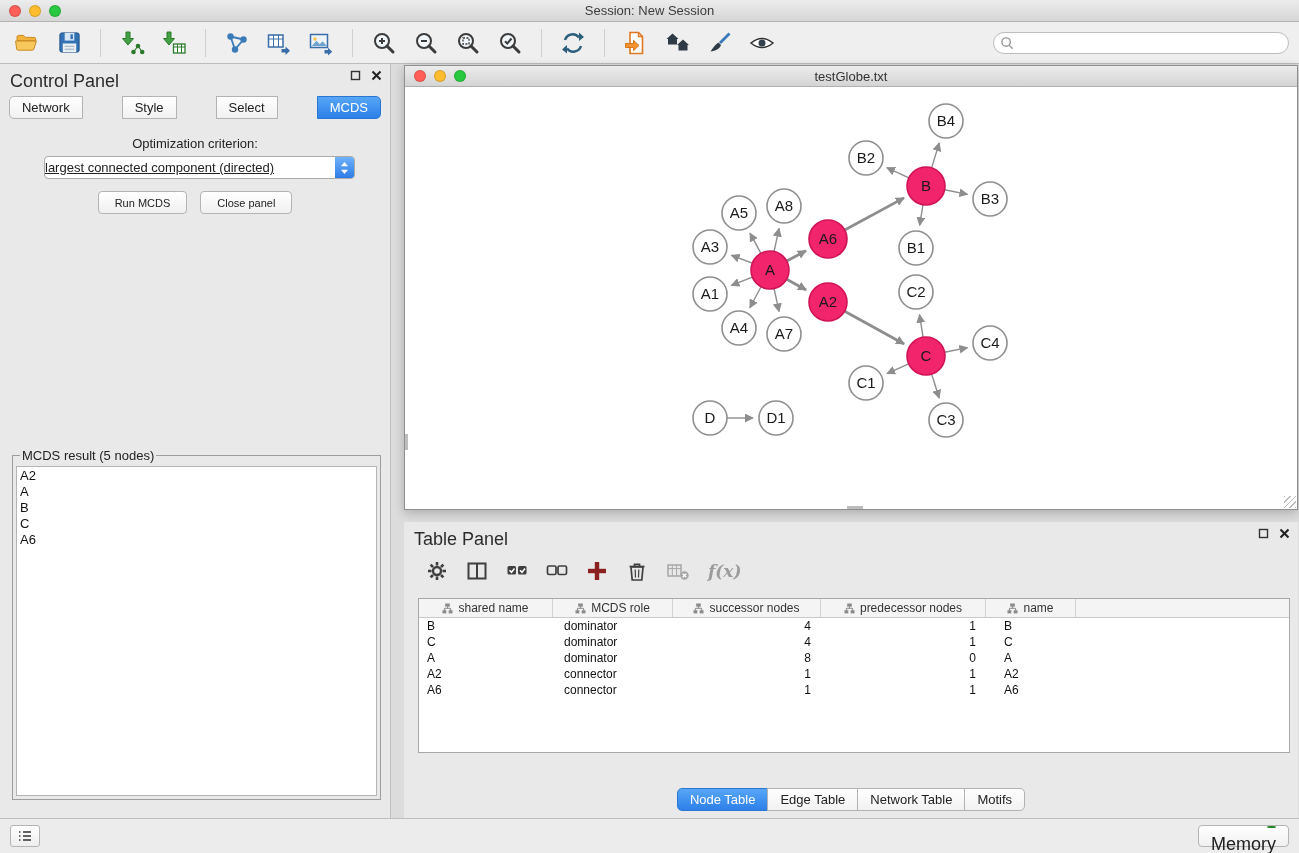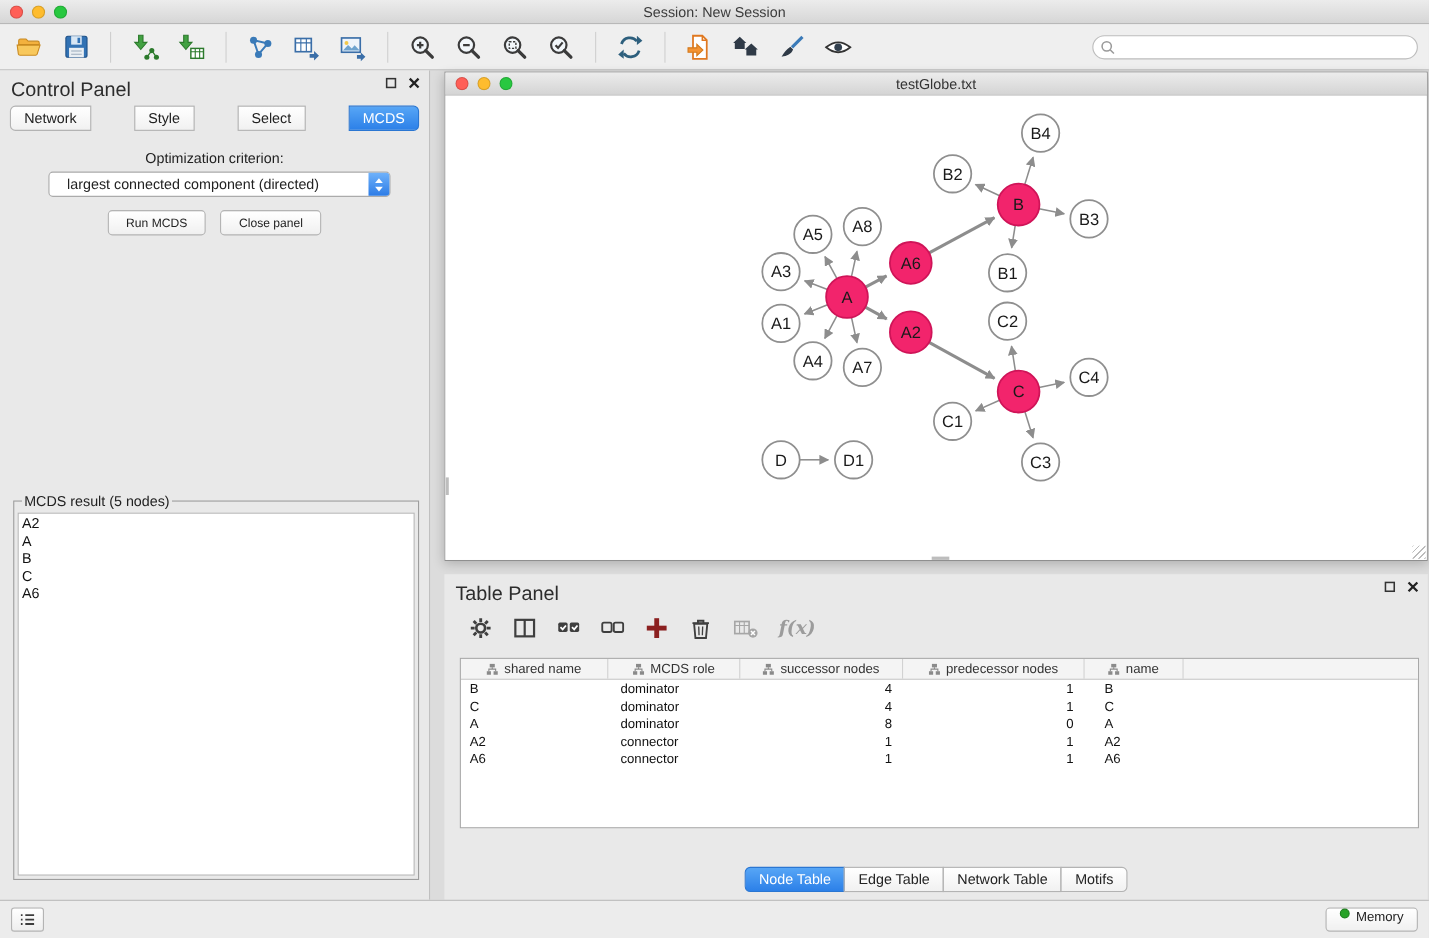--- a/index.html
+++ b/index.html
@@ -36,21 +36,21 @@
   .panel-head-icons { position:absolute; right:8px; top:6px; display:flex; gap:10px; align-items:center; }
   .seg-tabs { position:absolute; top:32px; left:0; right:0; display:flex; justify-content:center;gap:40px; }
   .seg { padding:3px 12px; font-size:13px; background:linear-gradient(#fff,#f1f1f1); border:1px solid #b3b3b3;
     margin-left:-1px; color:#222; }
   .seg:first-child { border-radius:5px 0 0 5px; margin-left:0; }
   .seg:last-child { border-radius:0 5px 5px 0; }
   .seg.active { background:linear-gradient(#57a6f6,#2c80e8); border-color:#2a76d2; color:#fff; }
   .opt-label { position:absolute; top:72px; left:0; right:0; text-align:center; font-size:13px; color:#222; }
   .dropdown { position:absolute; top:92px; left:44px; width:311px; height:23px; background:#fff;
     border:1px solid #ababab; border-radius:4px; display:flex; align-items:center; }
-  .dropdown .dd-text { flex:1; padding-left:16px; font-size:13px; white-space:nowrap; overflow:hidden; }
+  .dropdown .dd-text { flex:1; padding-left:0; font-size:13px; white-space:nowrap; overflow:hidden;text-decoration:underline; }
   .dropdown .dd-btn { width:19px; height:100%; background:linear-gradient(#6fb2fb,#2d7ce6);
     border-radius:0 3px 3px 0; display:flex; align-items:center; justify-content:center; }
   .btn-row { position:absolute; top:127px; left:0; right:0; display:flex; justify-content:center; gap:13px; }
   .mac-btn { font-family:"Liberation Sans",sans-serif; font-size:11px; color:#222; background:linear-gradient(#ffffff,#f0f0f0);
     border:1px solid #b4b4b4; border-radius:4px; height:23px; padding:0 16px; cursor:default; }
   .result-fieldset { position:absolute; top:384px; left:12px; right:9px; bottom:18px;
     border:1px solid #9d9d9d; padding:3px; }
   .result-fieldset legend { font-size:13px; color:#222; padding:0 2px; margin-left:4px; }
   .result-list { width:100%; height:100%; background:#fff; border:1px solid #b5b5b5; overflow:hidden;
     padding:1px 3px; }
@@ -87,21 +87,21 @@
   .td.name-col { padding-left:18px; }
   .bottom-tabs { position:absolute; bottom:7px; left:0; right:0; display:flex; justify-content:center; }
 
   
   .statusbar { position:absolute; left:0; right:0; bottom:0; height:35px; background:#ececec;
     border-top:1px solid #bdbdbd; display:flex; align-items:center; padding:0 10px; }
   .status-left-btn { width:30px; height:22px; background:linear-gradient(#fff,#eee); border:1px solid #b4b4b4;
     border-radius:3px; display:flex; align-items:center; justify-content:center; }
   .status-spacer { flex:1; }
   .memory-btn { height:22px; background:linear-gradient(#fff,#f0f0f0); border:1px solid #b4b4b4; border-radius:4px;
-    display:flex; align-items:flex-start; gap:6px; padding:0 12px; font-size:12px; color:#222; }
+    display:flex; align-items:flex-end; gap:6px; padding:0 12px; font-size:18px; color:#222;flex-direction:column; }
   .mem-dot { width:9px; height:9px; border-radius:50%; background:#28a228; border:1px solid #1d7f1d; }
 </style>
 </head>
 <body>
 
 <div class="app">
 
   <div class="titlebar">
     <div class="traffic">
       <div class="light red"></div>

